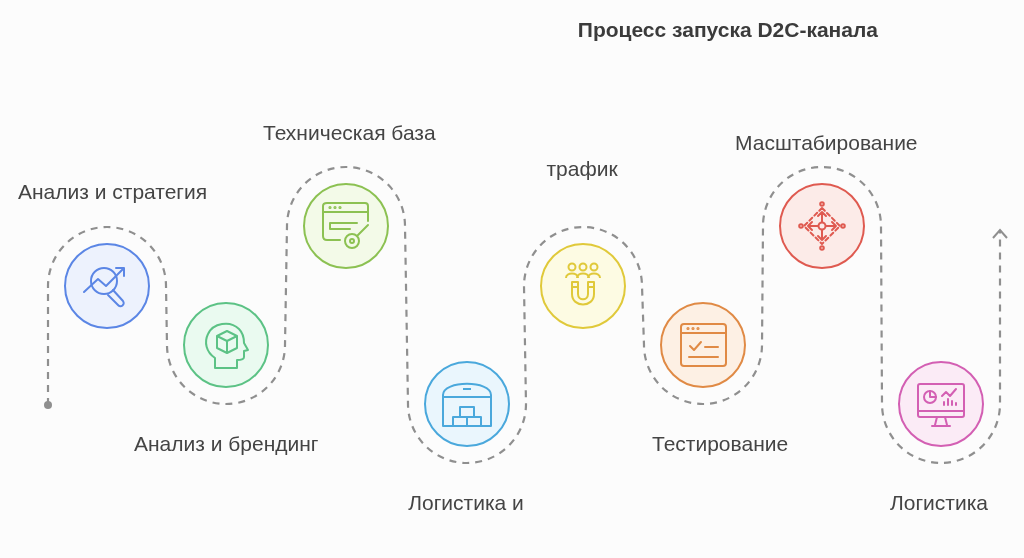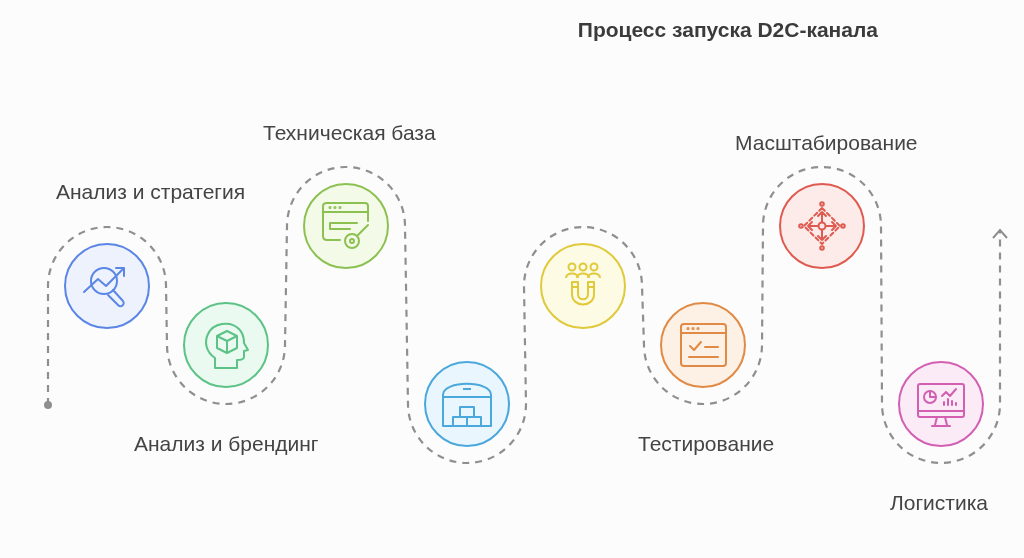--- a/index.html
+++ b/index.html
@@ -122,22 +122,24 @@
       <path d="M918 411 L964 411"></path>
       <path d="M937 417 L935 425 M945 417 L947 425 M932 426 L950 426"></path>
       <circle cx="930" cy="397" r="6"></circle>
       <path d="M930 391 L930 397 L936 397"></path>
       <path d="M942 396 L946 392 L950 396 L956 389"></path>
       <path d="M944 405 L944 402 M948 405 L948 399 M952 405 L952 401 M956 405 L956 403"></path>
     </g>
   </g>
 </svg>
 
-<div class="label" style="left:18px; top:180px;margin-left:38px;">Анализ и стратегия</div>
+<div class="label" style="left:18px; top:180px;">Анализ и стратегия</div>
 <div class="label" style="left:134px; top:432px;">Анализ и брендинг</div>
 <div class="label" style="left:263px; top:121px;">Техническая база</div>
 <div class="label center" style="left:466px; top:491px;">
+  <div>Логистика и</div>
 </div>
 <div class="label center" style="left:582px; top:157px;">
+  <div>трафик</div>
 </div>
-<div class="label" style="left:638px; top:432px;text-align:right;">Тестирование</div>
+<div class="label" style="left:652px; top:432px;text-align:right;">Тестирование</div>
 <div class="label" style="left:735px; top:131px;">Масштабирование</div>
 <div class="label" style="left:890px; top:491px;">Логистика</div>
 
 </body></html>

